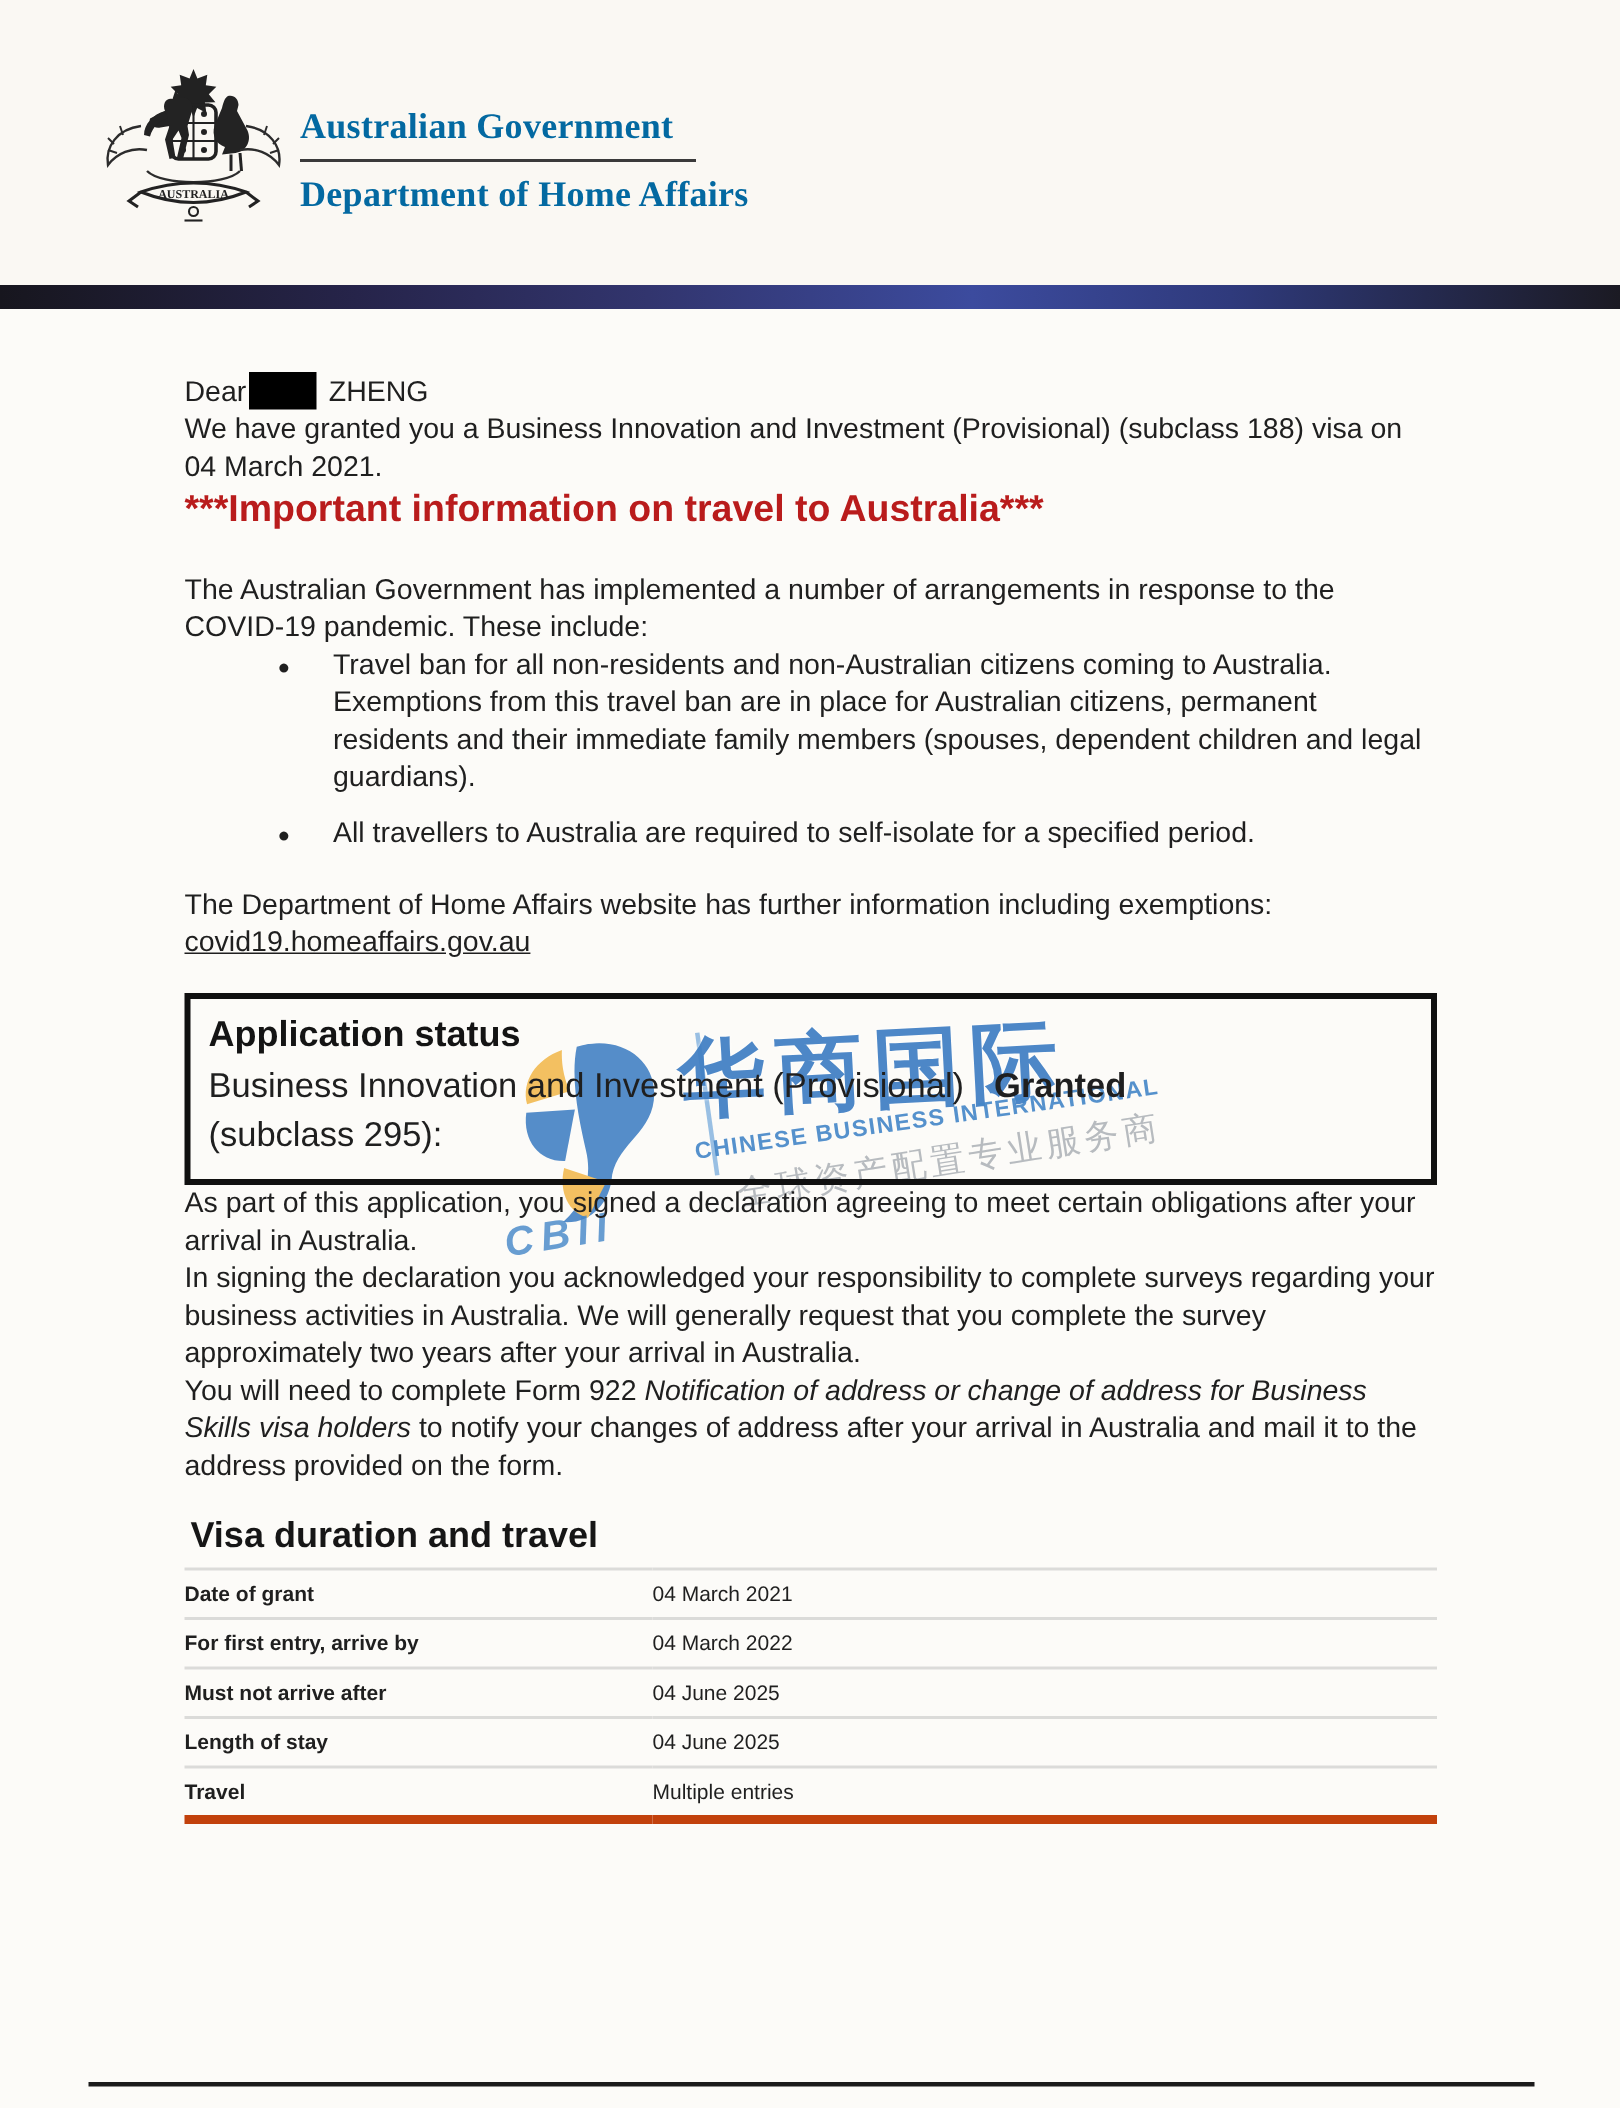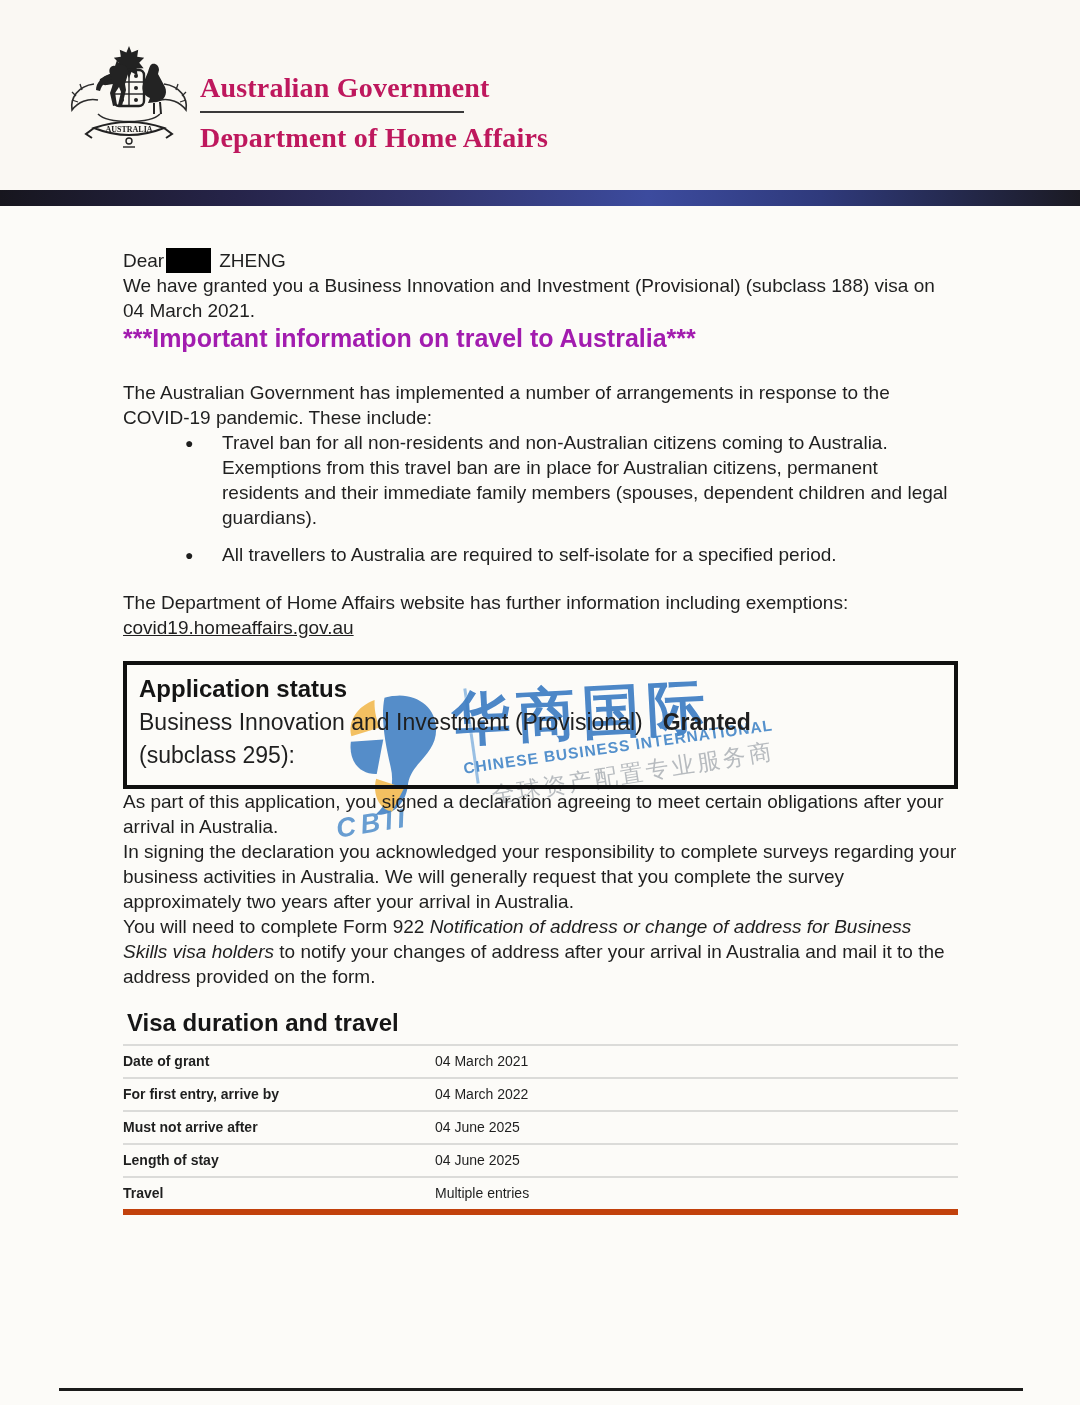--- a/index.html
+++ b/index.html
@@ -13,21 +13,21 @@
   }
   .page{position:absolute;inset:0;width:1080px;height:1405px;background:#fcfbf8;}
   .top-zone{position:absolute;top:0;left:0;width:1080px;height:190px;background:#faf8f3;}
 
   
   .crest{position:absolute;left:64px;top:44px;width:130px;height:112px;}
   .crest svg{width:130px;height:112px;}
   .lh-text{position:absolute;left:200px;top:72px;width:480px;}
   .gov-title,.dept-title{
     font-family:"Liberation Serif", serif;
-    font-weight:bold;font-size:28px;color:#be185d;letter-spacing:.2px;
+    font-weight:bold;font-size:24px;color:#0369a1;letter-spacing:.2px;
   }
   .lh-divider{width:264px;height:2px;background:#3a3a3a;margin:7px 0 9px 0;}
 
   
   .accent-bar{
     position:absolute;left:0;top:190px;width:1080px;height:16px;
     background:linear-gradient(90deg,#17161e 0%,#26244a 22%,#32356e 40%,#3c4b9e 60%,#2f3a7c 76%,#1b1a23 100%);
   }
 
   
@@ -43,21 +43,21 @@
     letter-spacing:1px;transform:rotate(-8deg);opacity:.9;white-space:nowrap;}
   .wm-tag{position:absolute;left:160px;top:76px;color:#8e959d;font-size:23px;letter-spacing:3px;
     transform:rotate(-9deg);opacity:.62;white-space:nowrap;}
 
   
   .content{position:absolute;left:123px;top:248px;width:835px;font-size:19px;line-height:25px;z-index:2;}
   .content p{margin:0;}
   .greeting{margin:0 0 29px 0;}
   .redact{display:inline-block;width:45px;height:25px;background:#000;vertical-align:-6px;margin:0 8px 0 2px;}
   .p-intro{margin-bottom:24px;}
-  .h-travel{font-size:25px;line-height:30px;font-weight:bold;margin:0 0 27px 0;color:#a21caf;}
+  .h-travel{font-size:25px;line-height:30px;font-weight:bold;margin:0 0 27px 0;color:#b91c1c;}
   .p-covid{margin-bottom:27px;}
   .bullet-list{list-style:none;margin:0 0 23px 0;padding:0;}
   .bullet-list li{position:relative;padding-left:99px;margin-bottom:12px;}
   .bullet-list li:last-child{margin-bottom:0;}
   .bullet{position:absolute;left:62px;top:1px;font-size:14px;}
   .p-site{margin-bottom:0;}
   .site-link{color:#1f1f1f;text-decoration:underline;}
 
   .status-box{
     border:4px solid #101010;margin-top:21px;padding:8px 12px 14px 12px;

